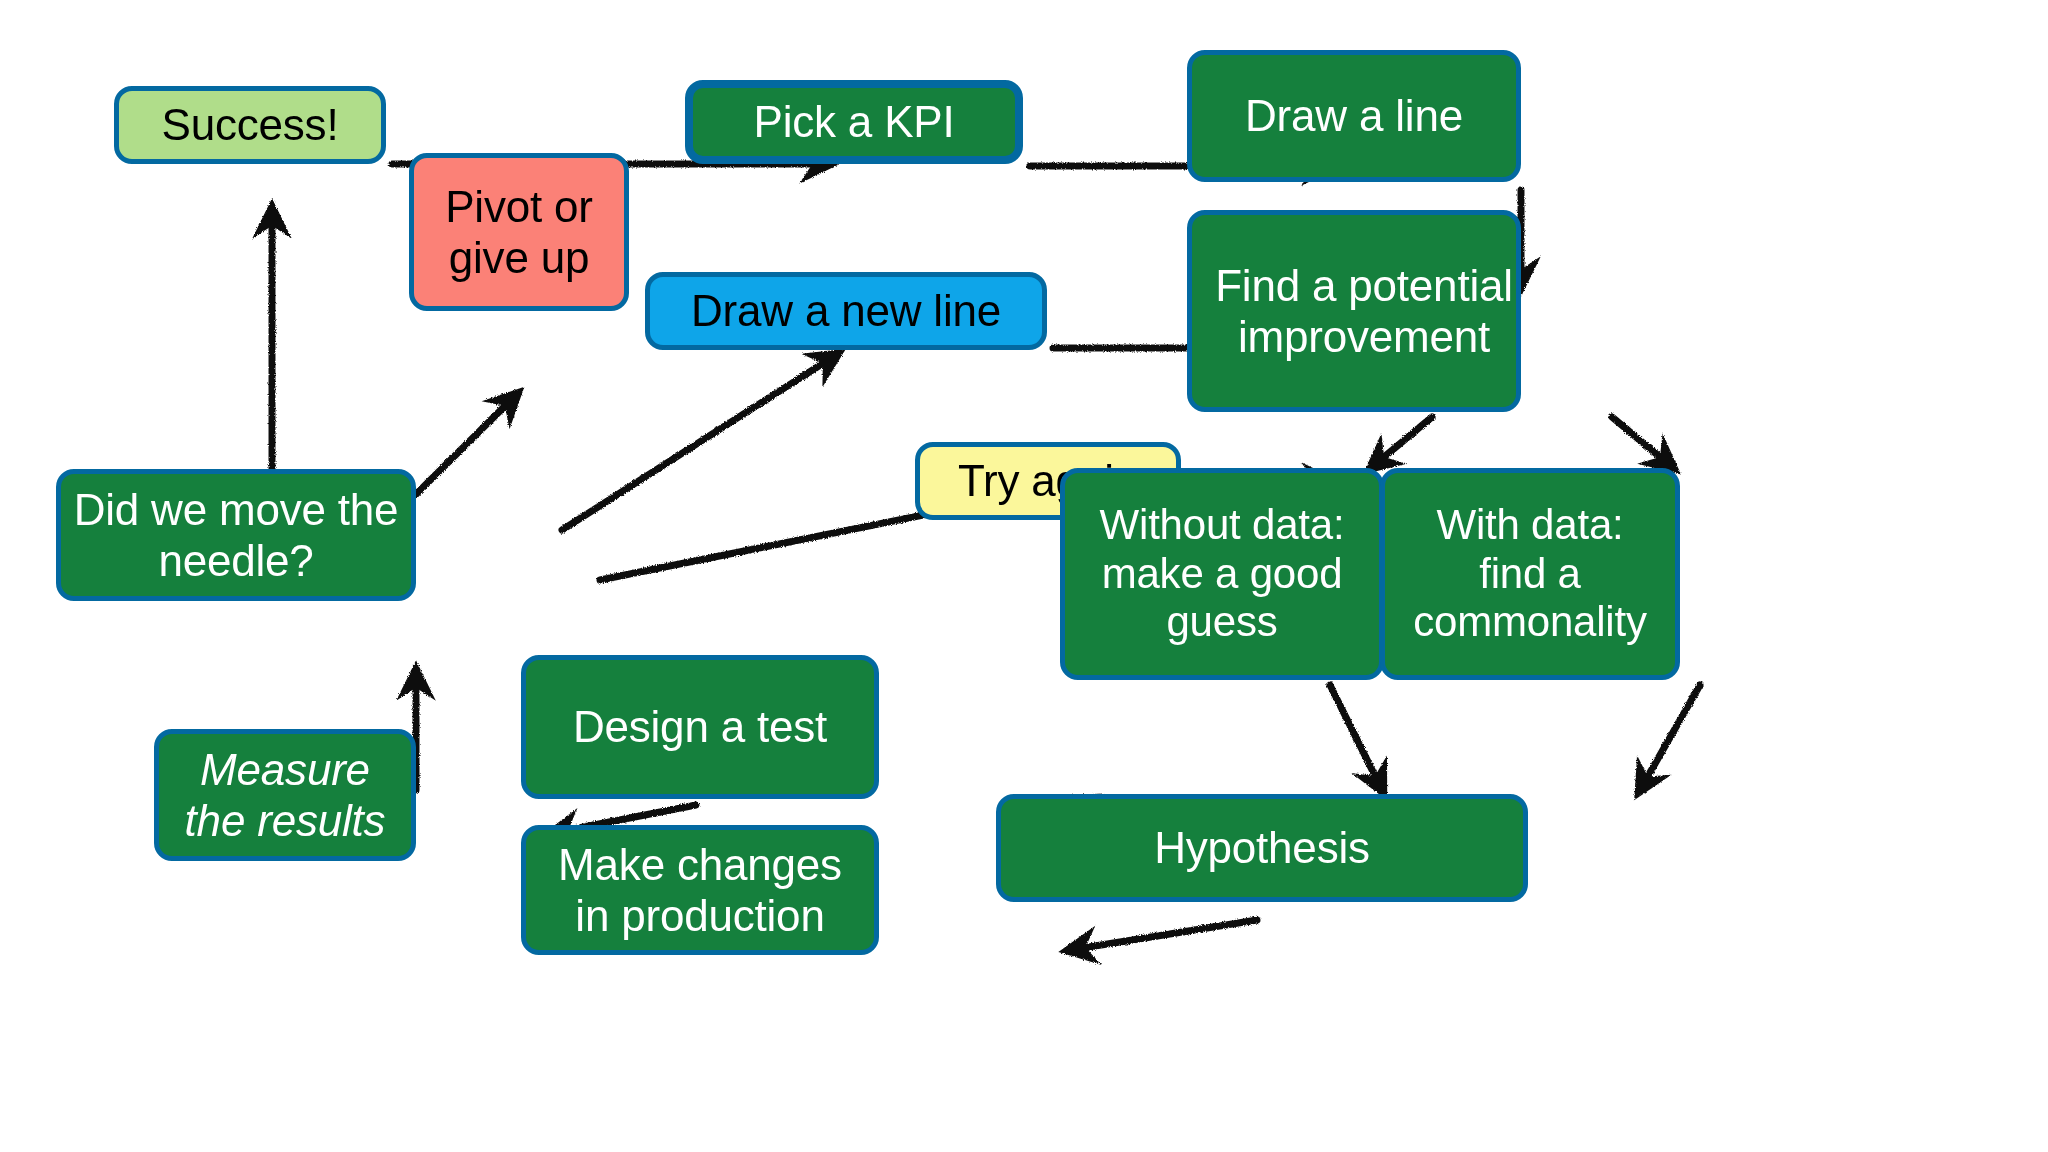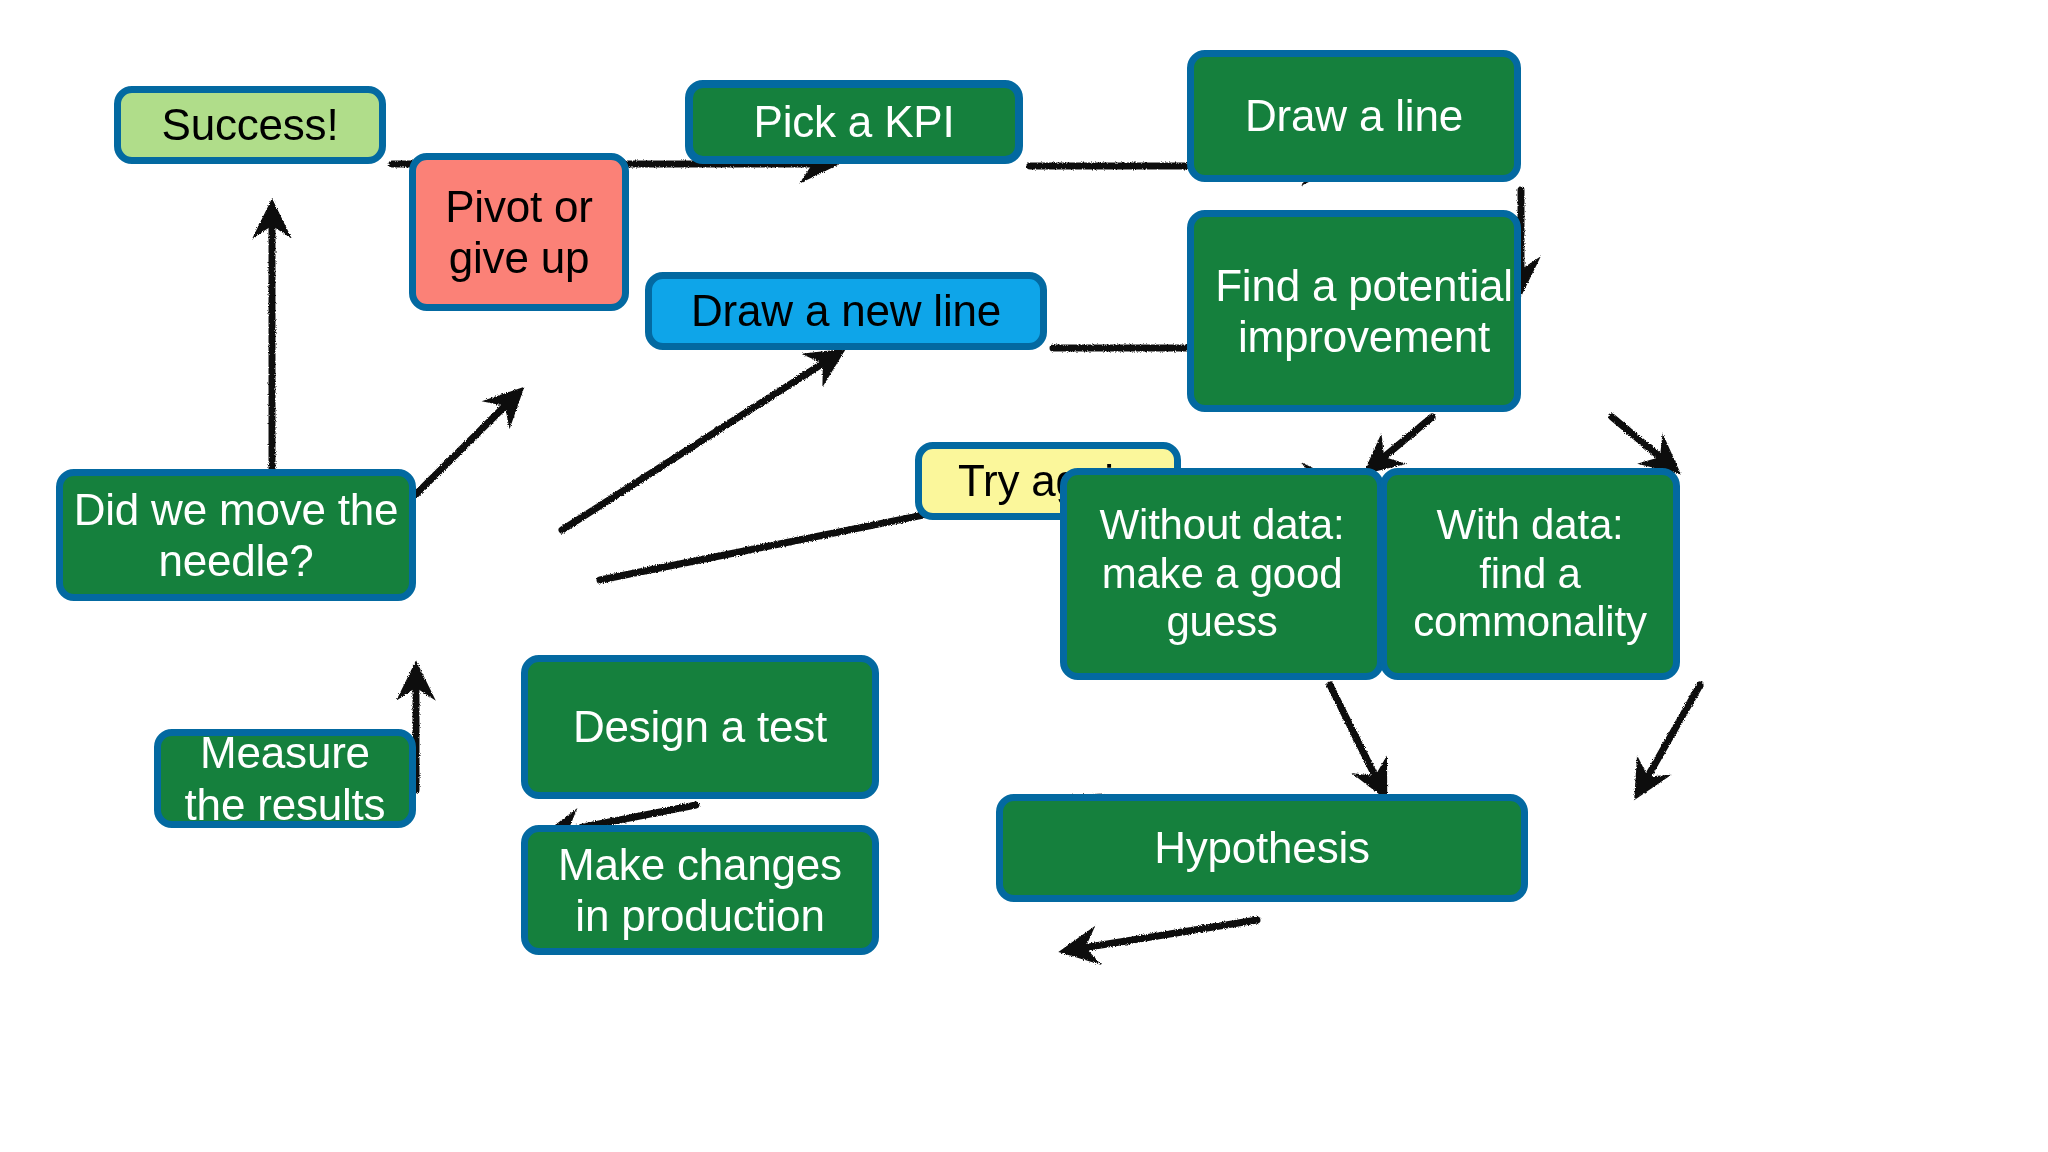--- a/index.html
+++ b/index.html
@@ -23,21 +23,21 @@
     height: 1152px;
     pointer-events: none;
   }
   .node {
     position: absolute;
     box-sizing: border-box;
     display: flex;
     align-items: center;
     justify-content: center;
     text-align: center;
-    border: 7px solid #0369a1;
+    border: 5px solid #0369a1;
     border-radius: 18px;
     line-height: 1.16;
     letter-spacing: -0.2px;
     white-space: pre-line;
     z-index: 2;
   }
   .node.blue   { background: #15803d; color: #ffffff; }
   .node.green  { background: #b0dd8a; color: #000000; }
   .node.red    { background: #fb8177; color: #000000; }
   .node.orange { background: #0ea5e9; color: #000000; }
@@ -112,20 +112,20 @@
       <div class="node yellow" style="left: 915px; top: 442px; width: 266px; height: 78px; font-size: 44px;">Try again</div>
       <div class="node blue" style="left: 56px; top: 469px; width: 360px; height: 132px; font-size: 44px;">Did we move the
 needle?</div>
       <div class="node blue" style="left: 1060px; top: 468px; width: 324px; height: 212px; font-size: 42px;">Without data:
 make a good
 guess</div>
       <div class="node blue" style="left: 1380px; top: 468px; width: 300px; height: 212px; font-size: 42px;">With data:
 find a
 commonality</div>
       <div class="node blue" style="left: 521px; top: 655px; width: 358px; height: 144px; font-size: 44px;">Design a test</div>
-      <div class="node blue" style="left: 154px; top: 729px; width: 262px; height: 99px; font-size: 44px;">Measure
+      <div class="node blue" style="left: 154px; top: 729px; width: 262px; height: 132px; font-size: 44px; font-style: italic;">Measure
 the results</div>
       <div class="node blue" style="left: 996px; top: 794px; width: 532px; height: 108px; font-size: 44px;">Hypothesis</div>
       <div class="node blue" style="left: 521px; top: 825px; width: 358px; height: 130px; font-size: 44px;">Make changes
 in production</div>
     </div>
 
 </div>
 
 </body></html>

